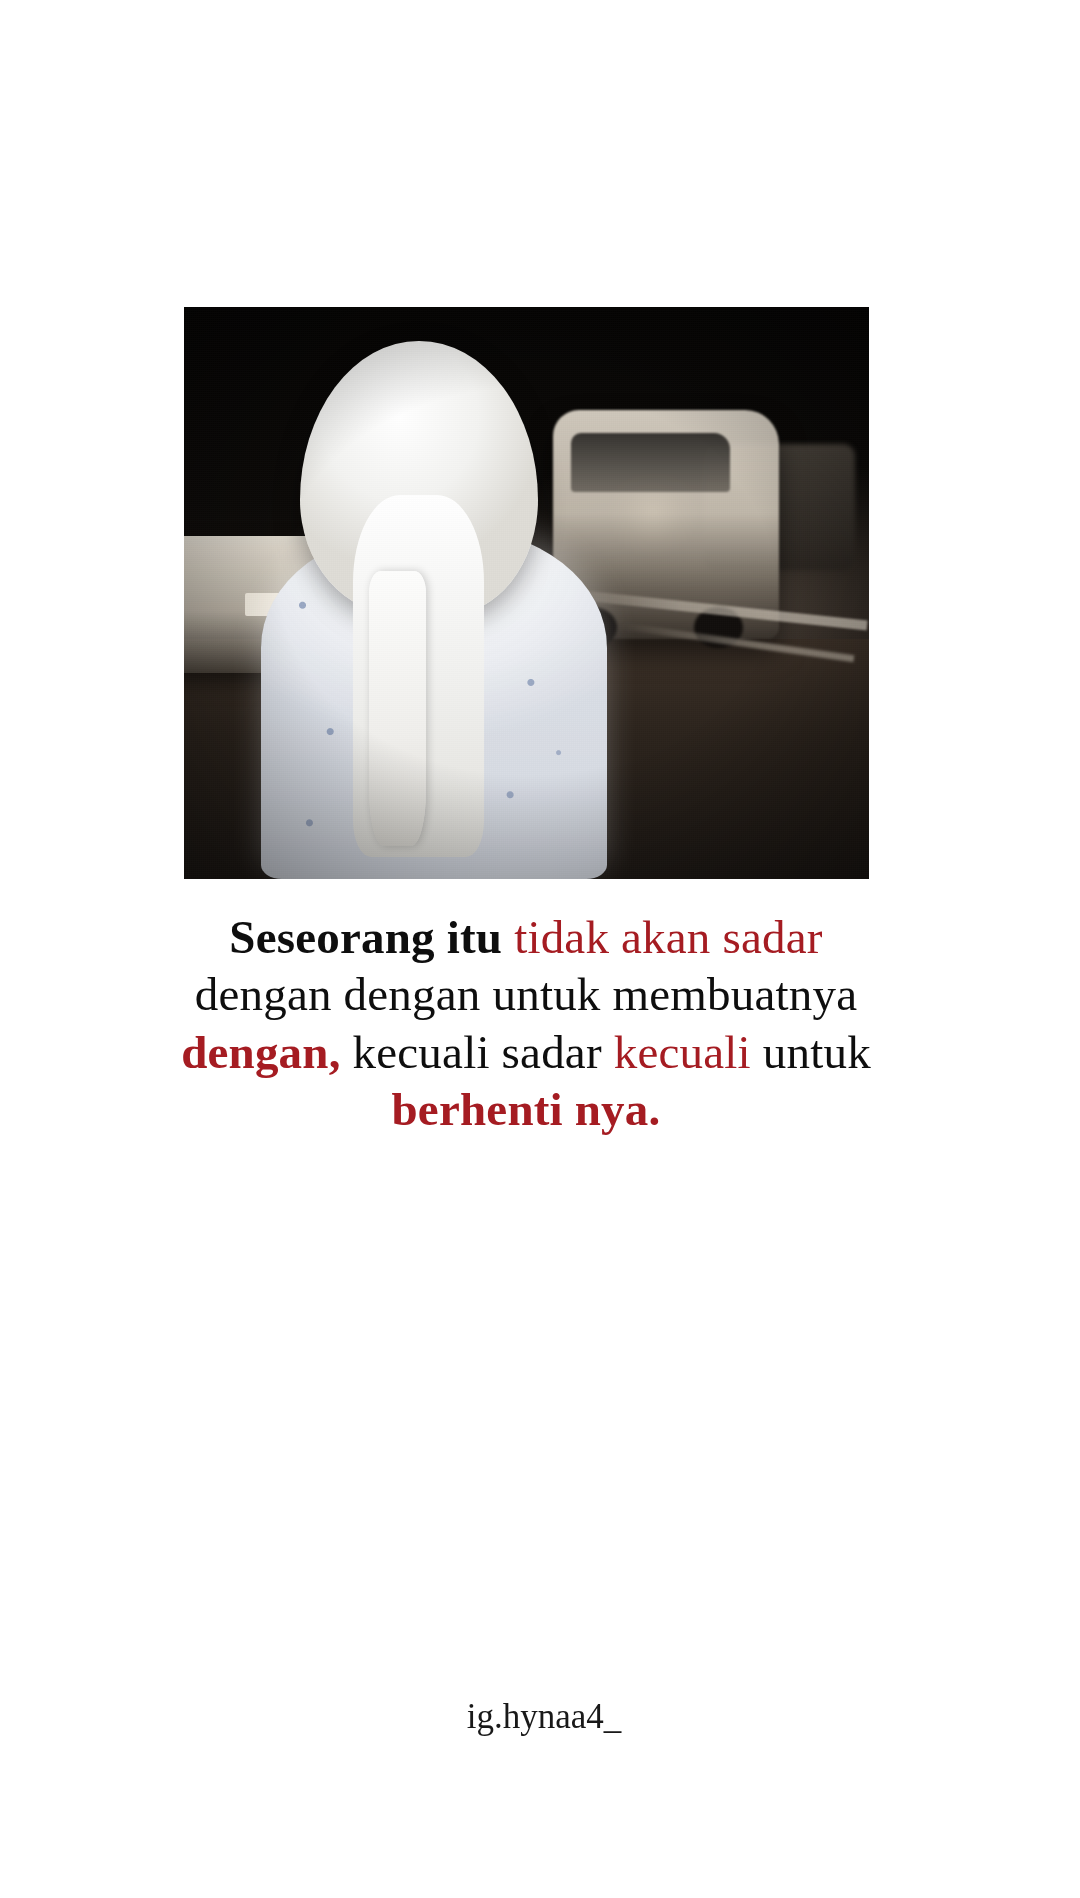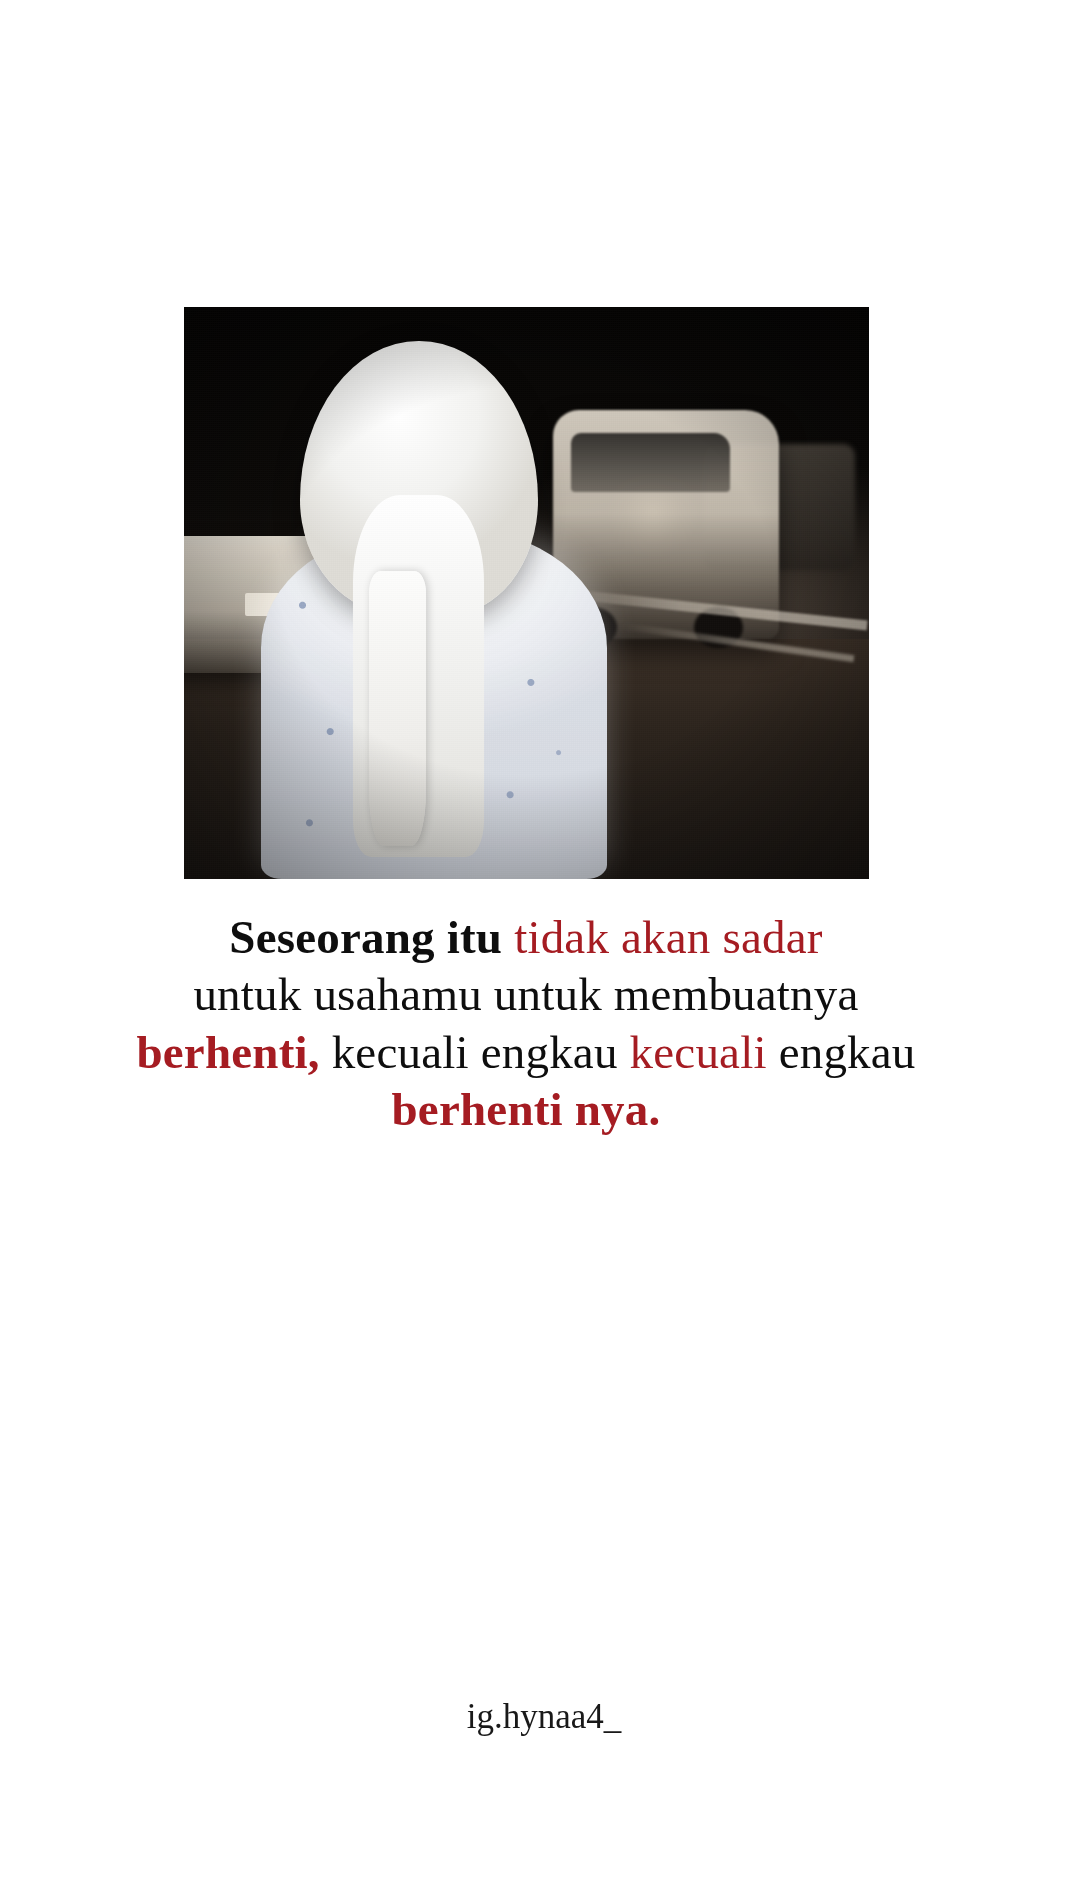--- a/index.html
+++ b/index.html
@@ -282,19 +282,19 @@
       <div class="hijab"></div>
       <div class="hijab-fold"></div>
       <div class="hijab-tail"></div>
     </div>
     <div class="vignette"></div>
     <div class="grain"></div>
   </div>
 
   <div class="caption">
     <span class="bold">Seseorang itu </span><span class="hl">tidak akan sadar</span><br>
-    <span>untuk usahamu untuk membuatnya</span><br>
-    <span class="hl bold">berhenti,</span><span> kecuali engkau </span><span class="hl">kecuali</span><span> engkau</span><br>
+    <span>dengan dengan untuk membuatnya</span><br>
+    <span class="hl bold">dengan,</span><span> kecuali sadar </span><span class="hl">kecuali</span><span> untuk</span><br>
     <span class="hl bold">berhenti nya.</span>
   </div>
 
   <div class="handle">ig.hynaa4_</div>
 </div>
 
 </body></html>

